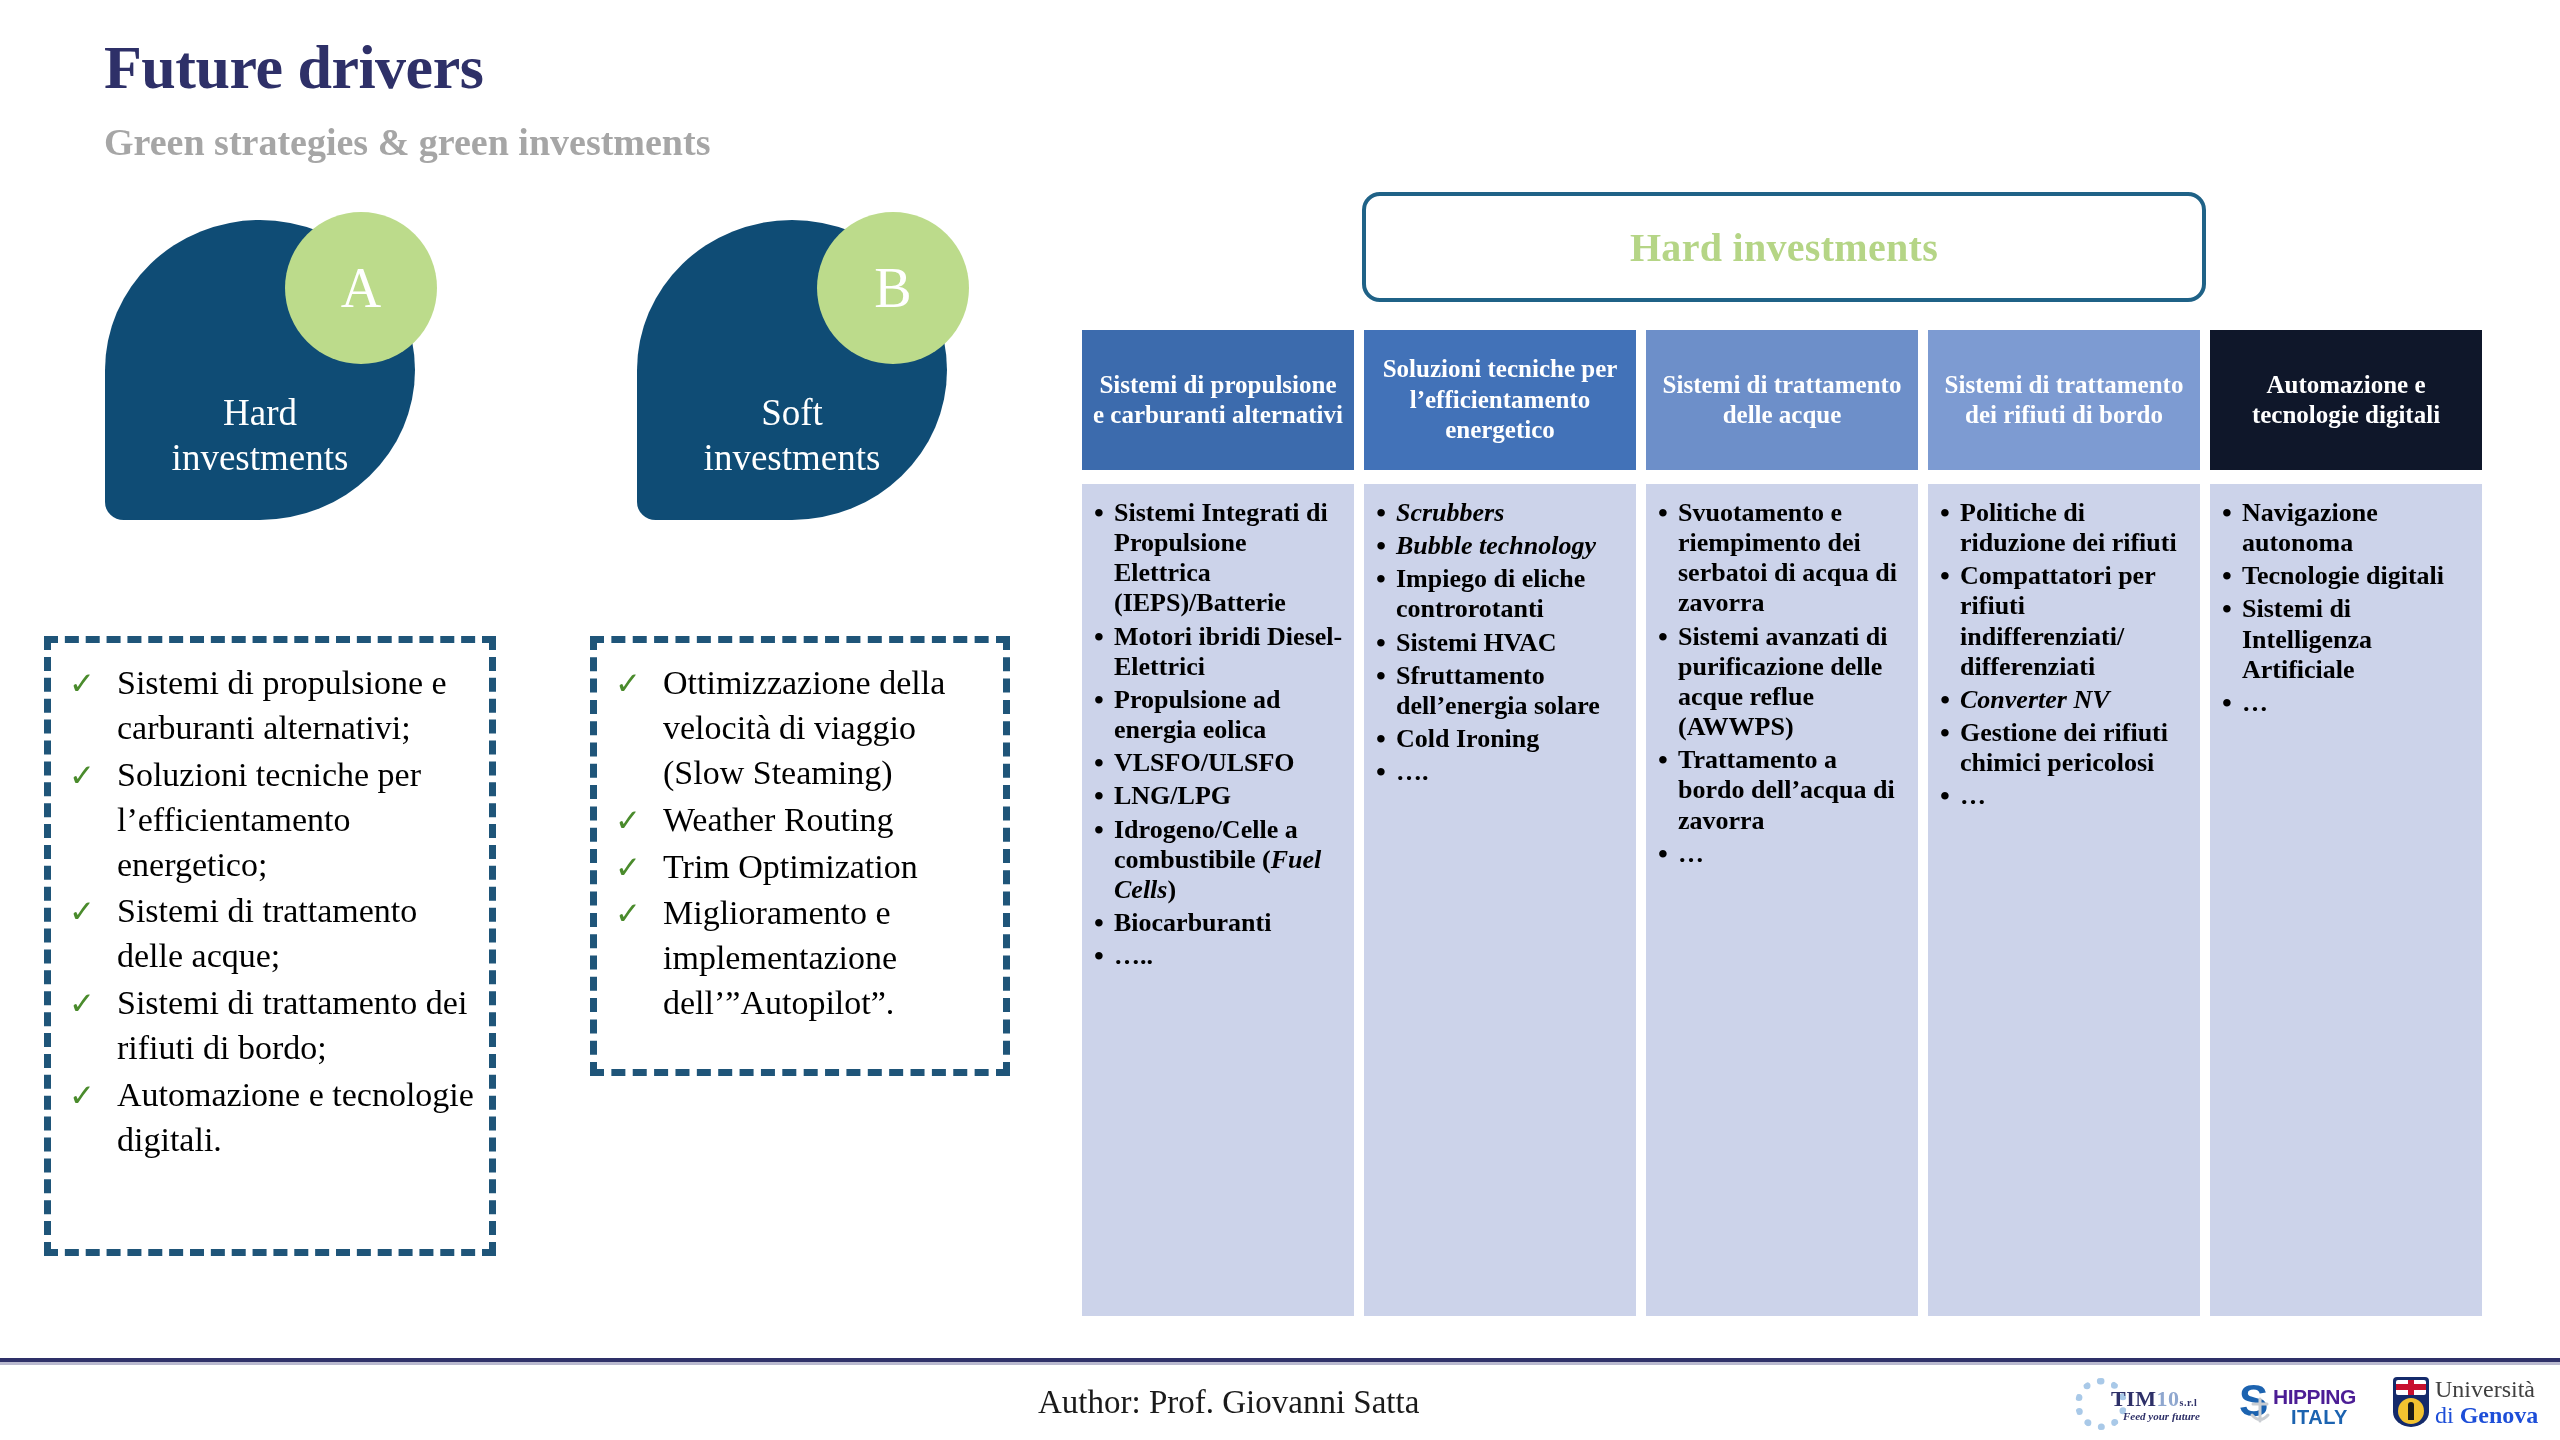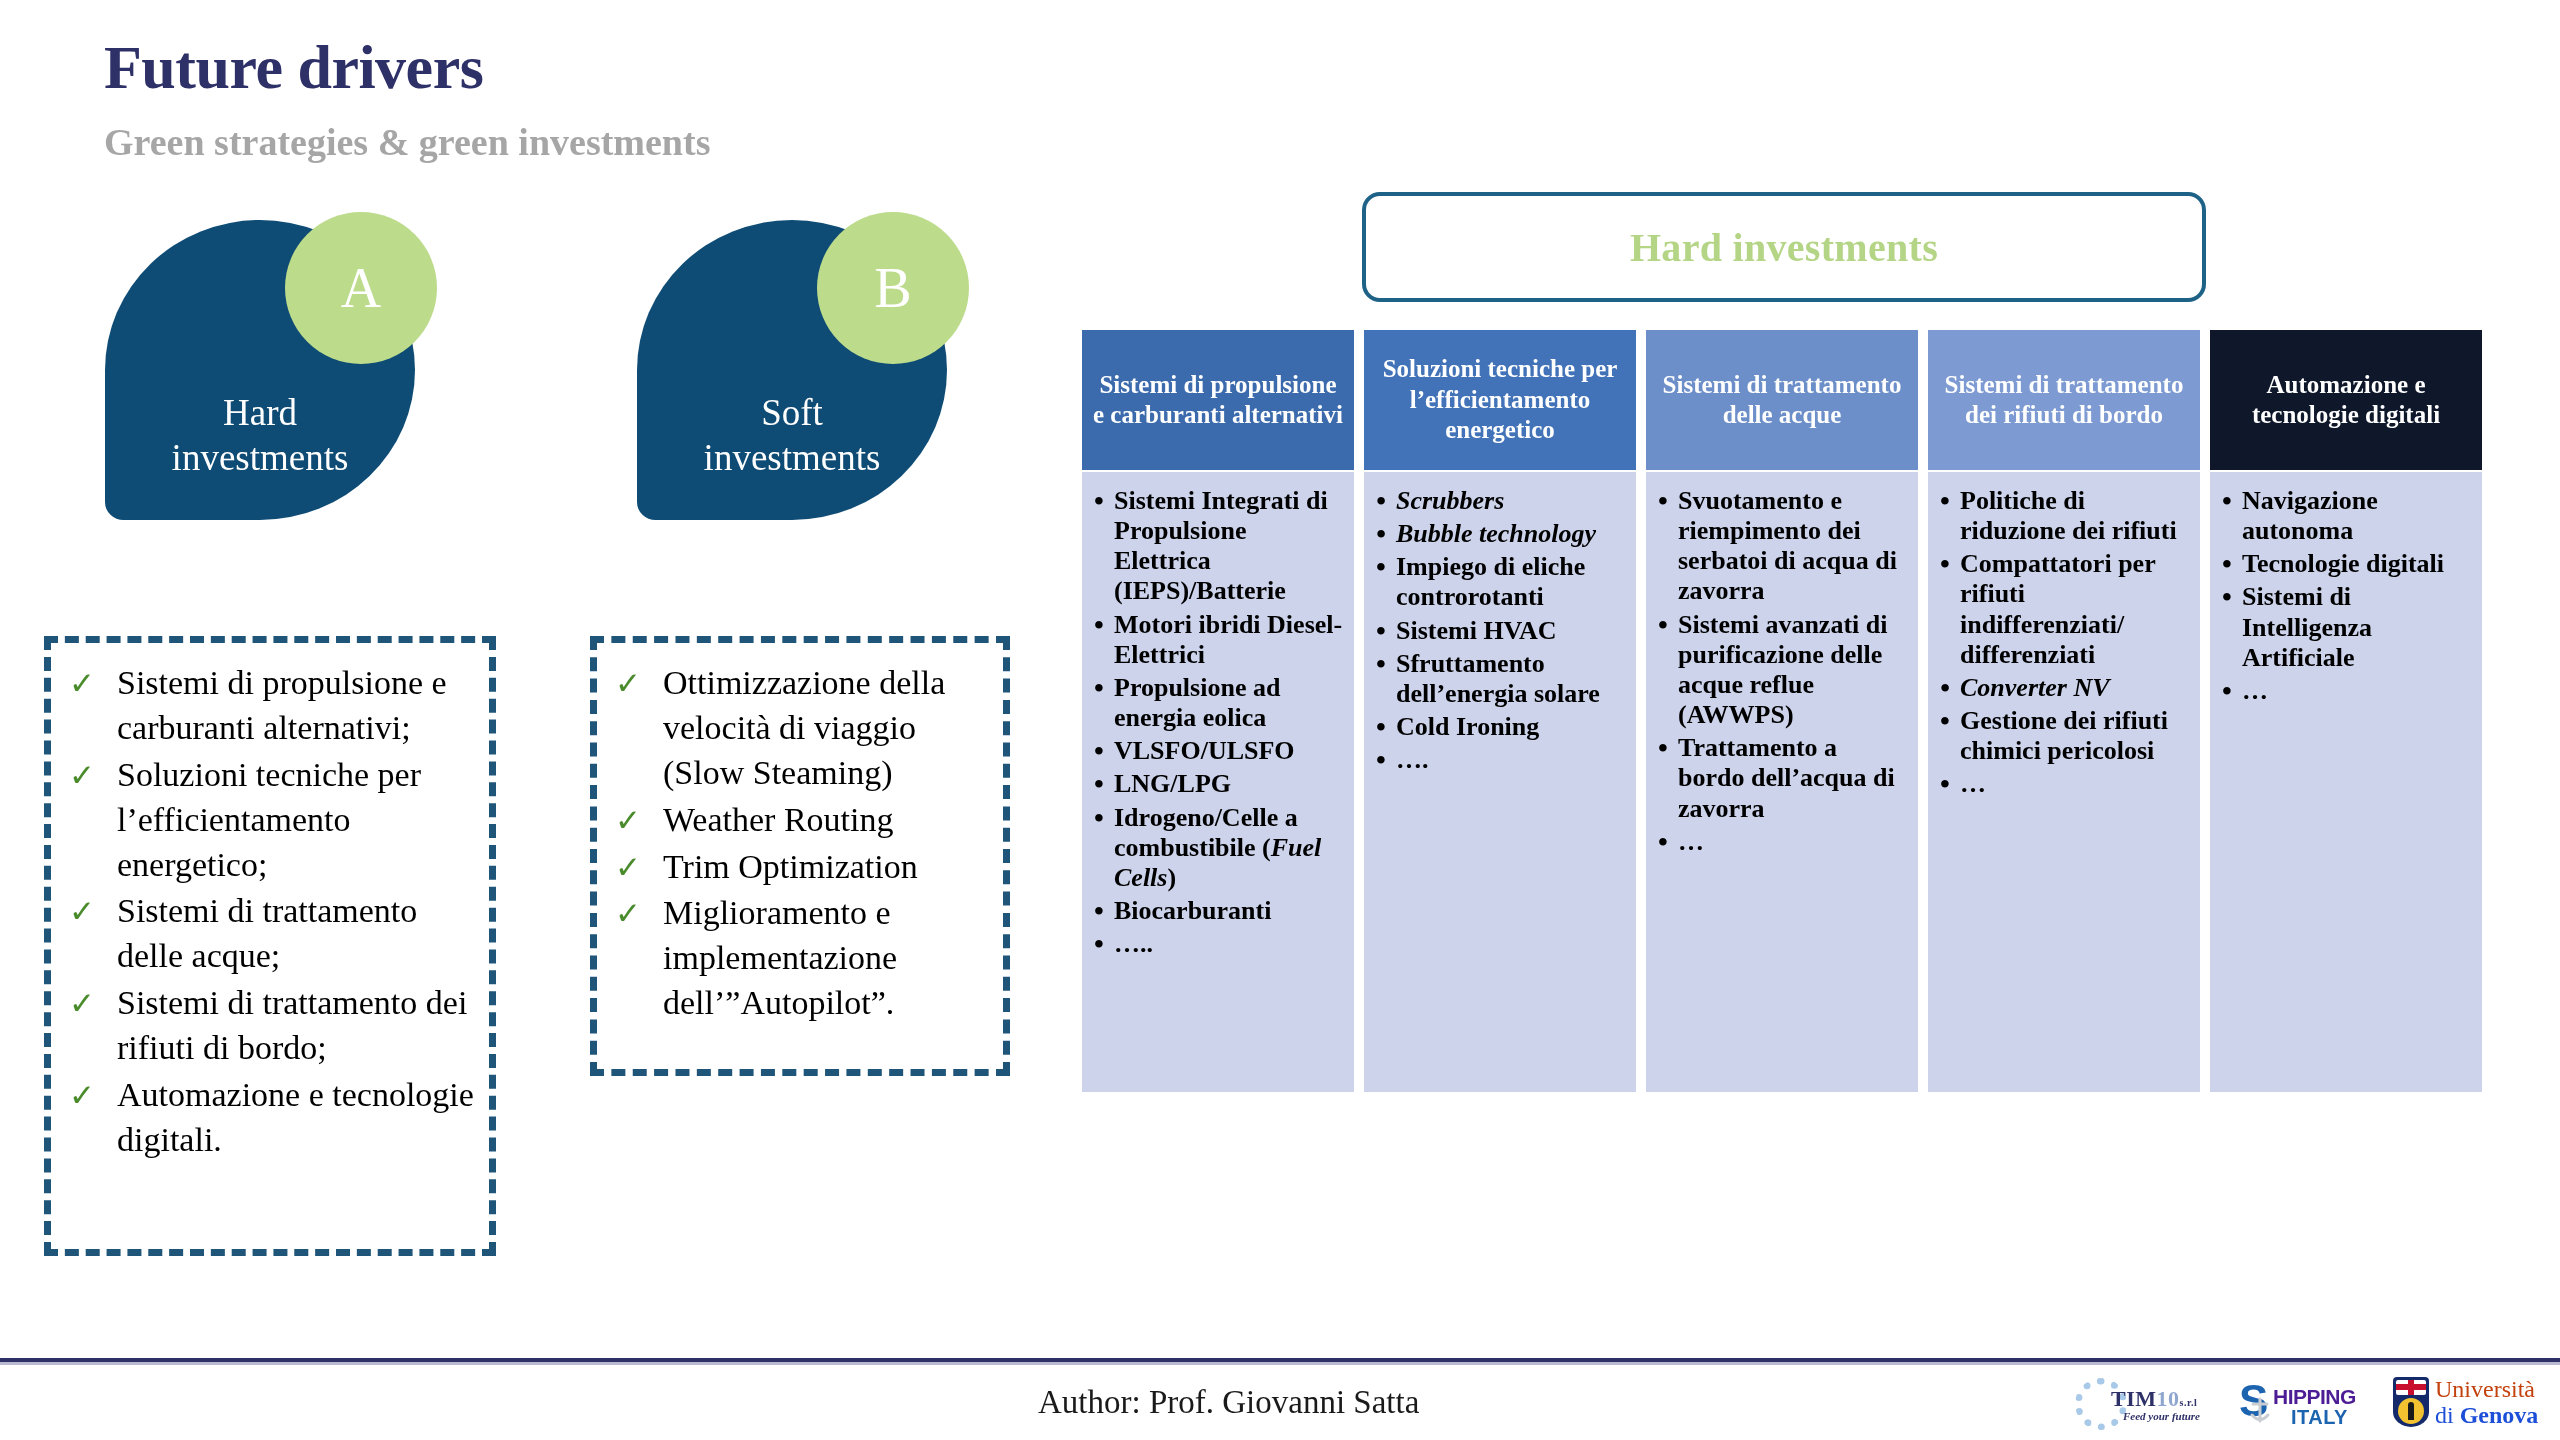--- a/index.html
+++ b/index.html
@@ -77,21 +77,21 @@
   
   .cols{position:absolute;left:1082px;top:330px;width:1400px;height:970px;}
   .col{position:absolute;top:0;width:272px;}
   .col-head{
     height:140px;box-sizing:border-box;
     display:flex;align-items:center;justify-content:center;
     text-align:center;color:#ffffff;font-weight:bold;
     font-size:25px;line-height:1.22;padding:6px 10px;
   }
   .col-body{
-    margin-top:2px;height:620px;box-sizing:border-box;
+    margin-top:14px;height:832px;box-sizing:border-box;
     background:#ccd3ea;padding:14px 10px 10px 10px;
   }
   .blist{list-style:none;margin:0;padding:0;}
   .blist li{
     position:relative;padding-left:22px;
     font-size:26px;line-height:1.16;font-weight:bold;color:#000000;
     margin-bottom:3px;
   }
   .blist li::before{
     content:"\2022";position:absolute;left:2px;top:-1px;
@@ -127,21 +127,21 @@
   .ship-bot{position:absolute;left:52px;top:29px;font-size:20px;font-weight:bold;color:#1c63b0;letter-spacing:0.5px;}
 
   .logo-uni{position:relative;width:185px;height:56px;font-family:"Liberation Serif",serif;}
   .crest{position:absolute;left:0;top:1px;width:36px;height:50px;
          background:#142a6b;border-radius:4px 4px 50% 50%/4px 4px 30% 30%;overflow:hidden;}
   .crest-top{position:absolute;left:3px;top:3px;width:30px;height:15px;background:#ffffff;border-radius:2px;}
   .crest-cross-v{position:absolute;left:15px;top:3px;width:6px;height:15px;background:#c8102e;}
   .crest-cross-h{position:absolute;left:3px;top:7px;width:30px;height:6px;background:#c8102e;}
   .crest-disc{position:absolute;left:5px;top:21px;width:26px;height:26px;border-radius:50%;background:#f2c230;}
   .crest-fig{position:absolute;left:15px;top:25px;width:6px;height:18px;background:#1a1a1a;border-radius:3px 3px 0 0;}
-  .uni-1{position:absolute;left:42px;top:0px;font-size:24px;color:#c2410c;line-height:1.1;}
+  .uni-1{position:absolute;left:42px;top:0px;font-size:24px;color:#404040;line-height:1.1;}
   .uni-2{position:absolute;left:42px;top:26px;font-size:24px;line-height:1.1;color:#1d4ed8;}
   .uni-2 b{font-weight:bold;}
 </style>
 </head>
 <body>
 
 <div class="slide">
 
   <div class="title">Future drivers</div>
   <div class="subtitle">Green strategies &amp; green investments</div>

